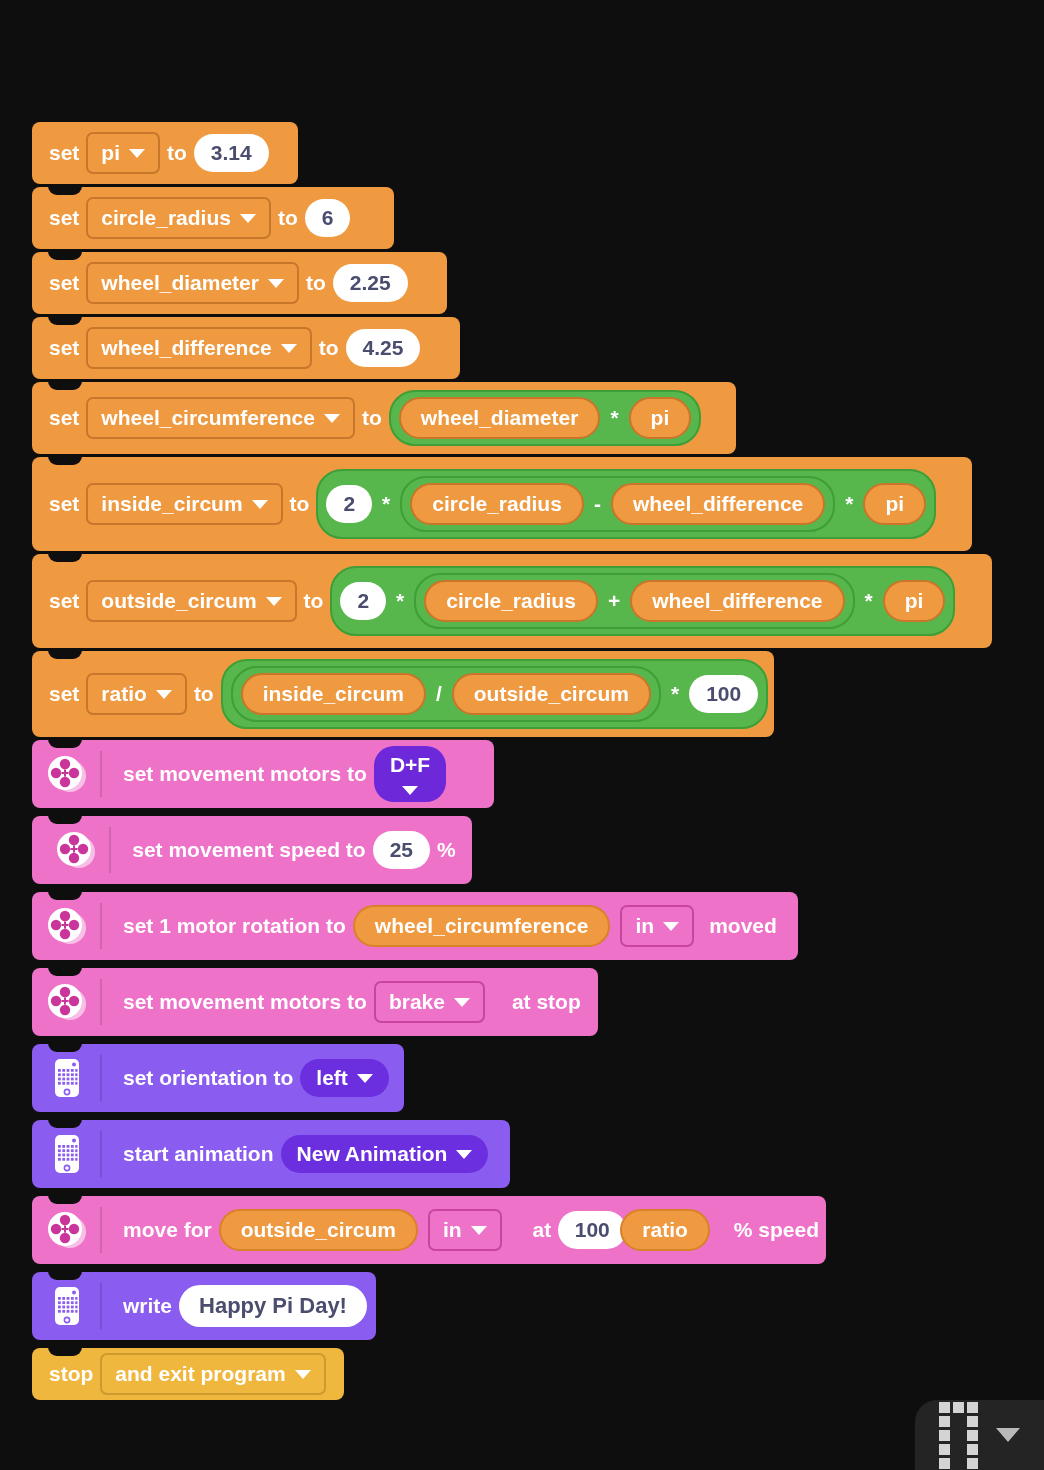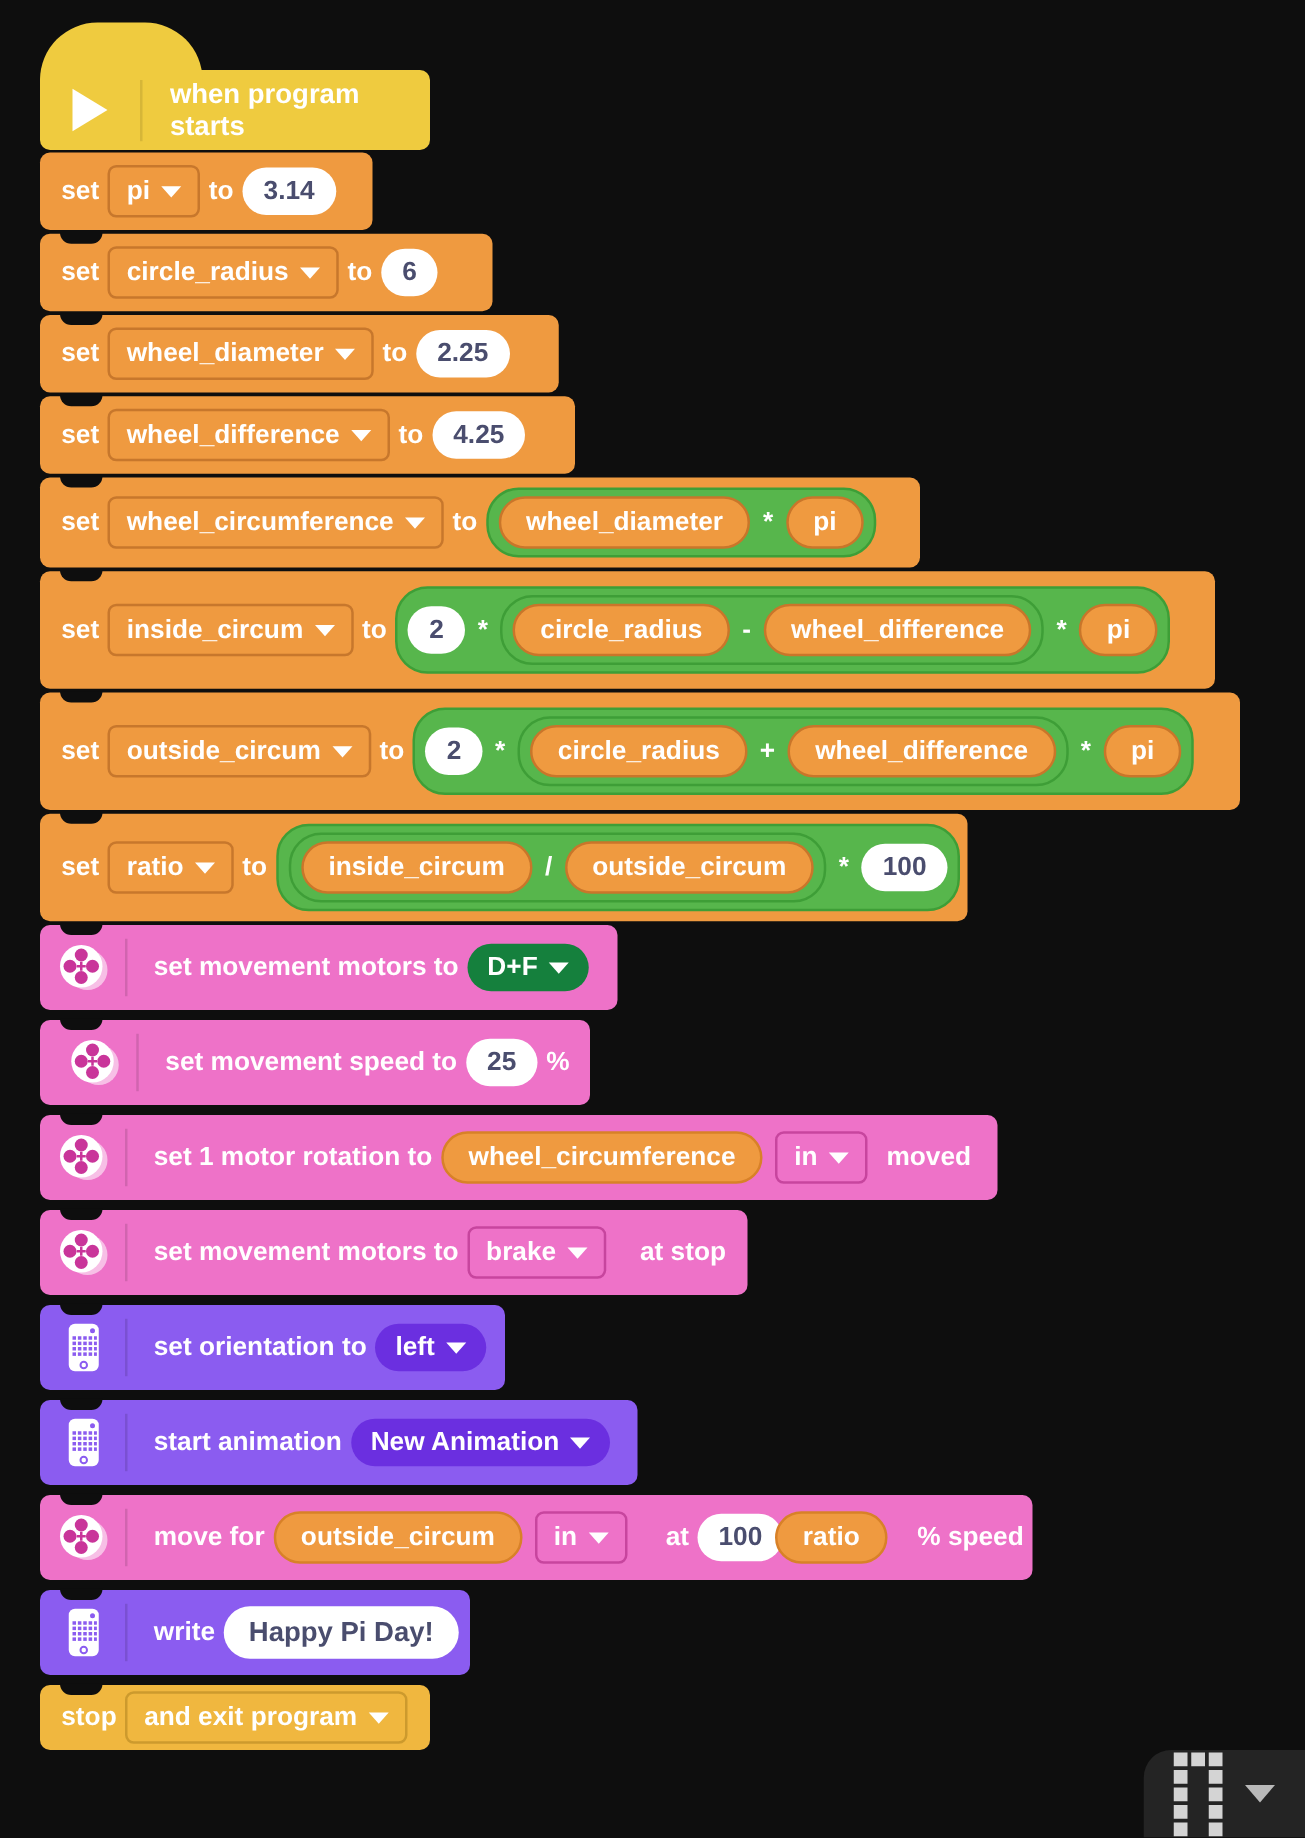--- a/index.html
+++ b/index.html
@@ -70,21 +70,21 @@
   .dropdown {
     display: inline-flex; align-items: center; gap: 9px;
     border-radius: 7px;
     padding: 7px 13px;
     font-size: 21px;
     color: #fff;
   }
   
   .dd-var { background: transparent; border: 2px solid rgba(150,78,20,.45); }
   .dd-pinkflat { background: transparent; border: 2px solid #c7459e; }
-  .dd-pinkfill { background: #15803d; border-radius: 20px; padding: 7px 16px; }
+  .dd-pinkfill { background: #6d28d9; border-radius: 20px; padding: 7px 16px; flex-direction: column; }
   .dd-purplefill { background: #6b2fe0; border-radius: 20px; padding: 7px 16px; justify-content: space-between; }
 
   .caret {
     width: 0; height: 0;
     border-left: 8px solid transparent;
     border-right: 8px solid transparent;
     border-top: 9px solid #fff;
   }
 
   
@@ -159,26 +159,20 @@
     border-left: 12px solid transparent;
     border-right: 12px solid transparent;
     border-top: 14px solid #b9b9b9;
   }
 </style>
 </head>
 <body>
 
 <div id="canvas">
 
-  <div class="hat" style="left:32px; top:56px; width:312px; height:64px;">
-    <div class="hat-dome"></div>
-    <div class="play-tri"></div>
-    <div class="hat-divider"></div>
-    <span class="txt">when program starts</span>
-  </div>
 
   <div class="block stack c-var nonotch" style="left:32px; top:122px; width:266px; height:62px; padding-left:10px;">
     <span class="txt">set</span>
     <span class="dropdown dd-var">
       <span>pi</span>
       <i class="caret"></i>
     </span>
     <span class="txt">to</span>
     <span class="numpill">3.14</span>
   </div>

